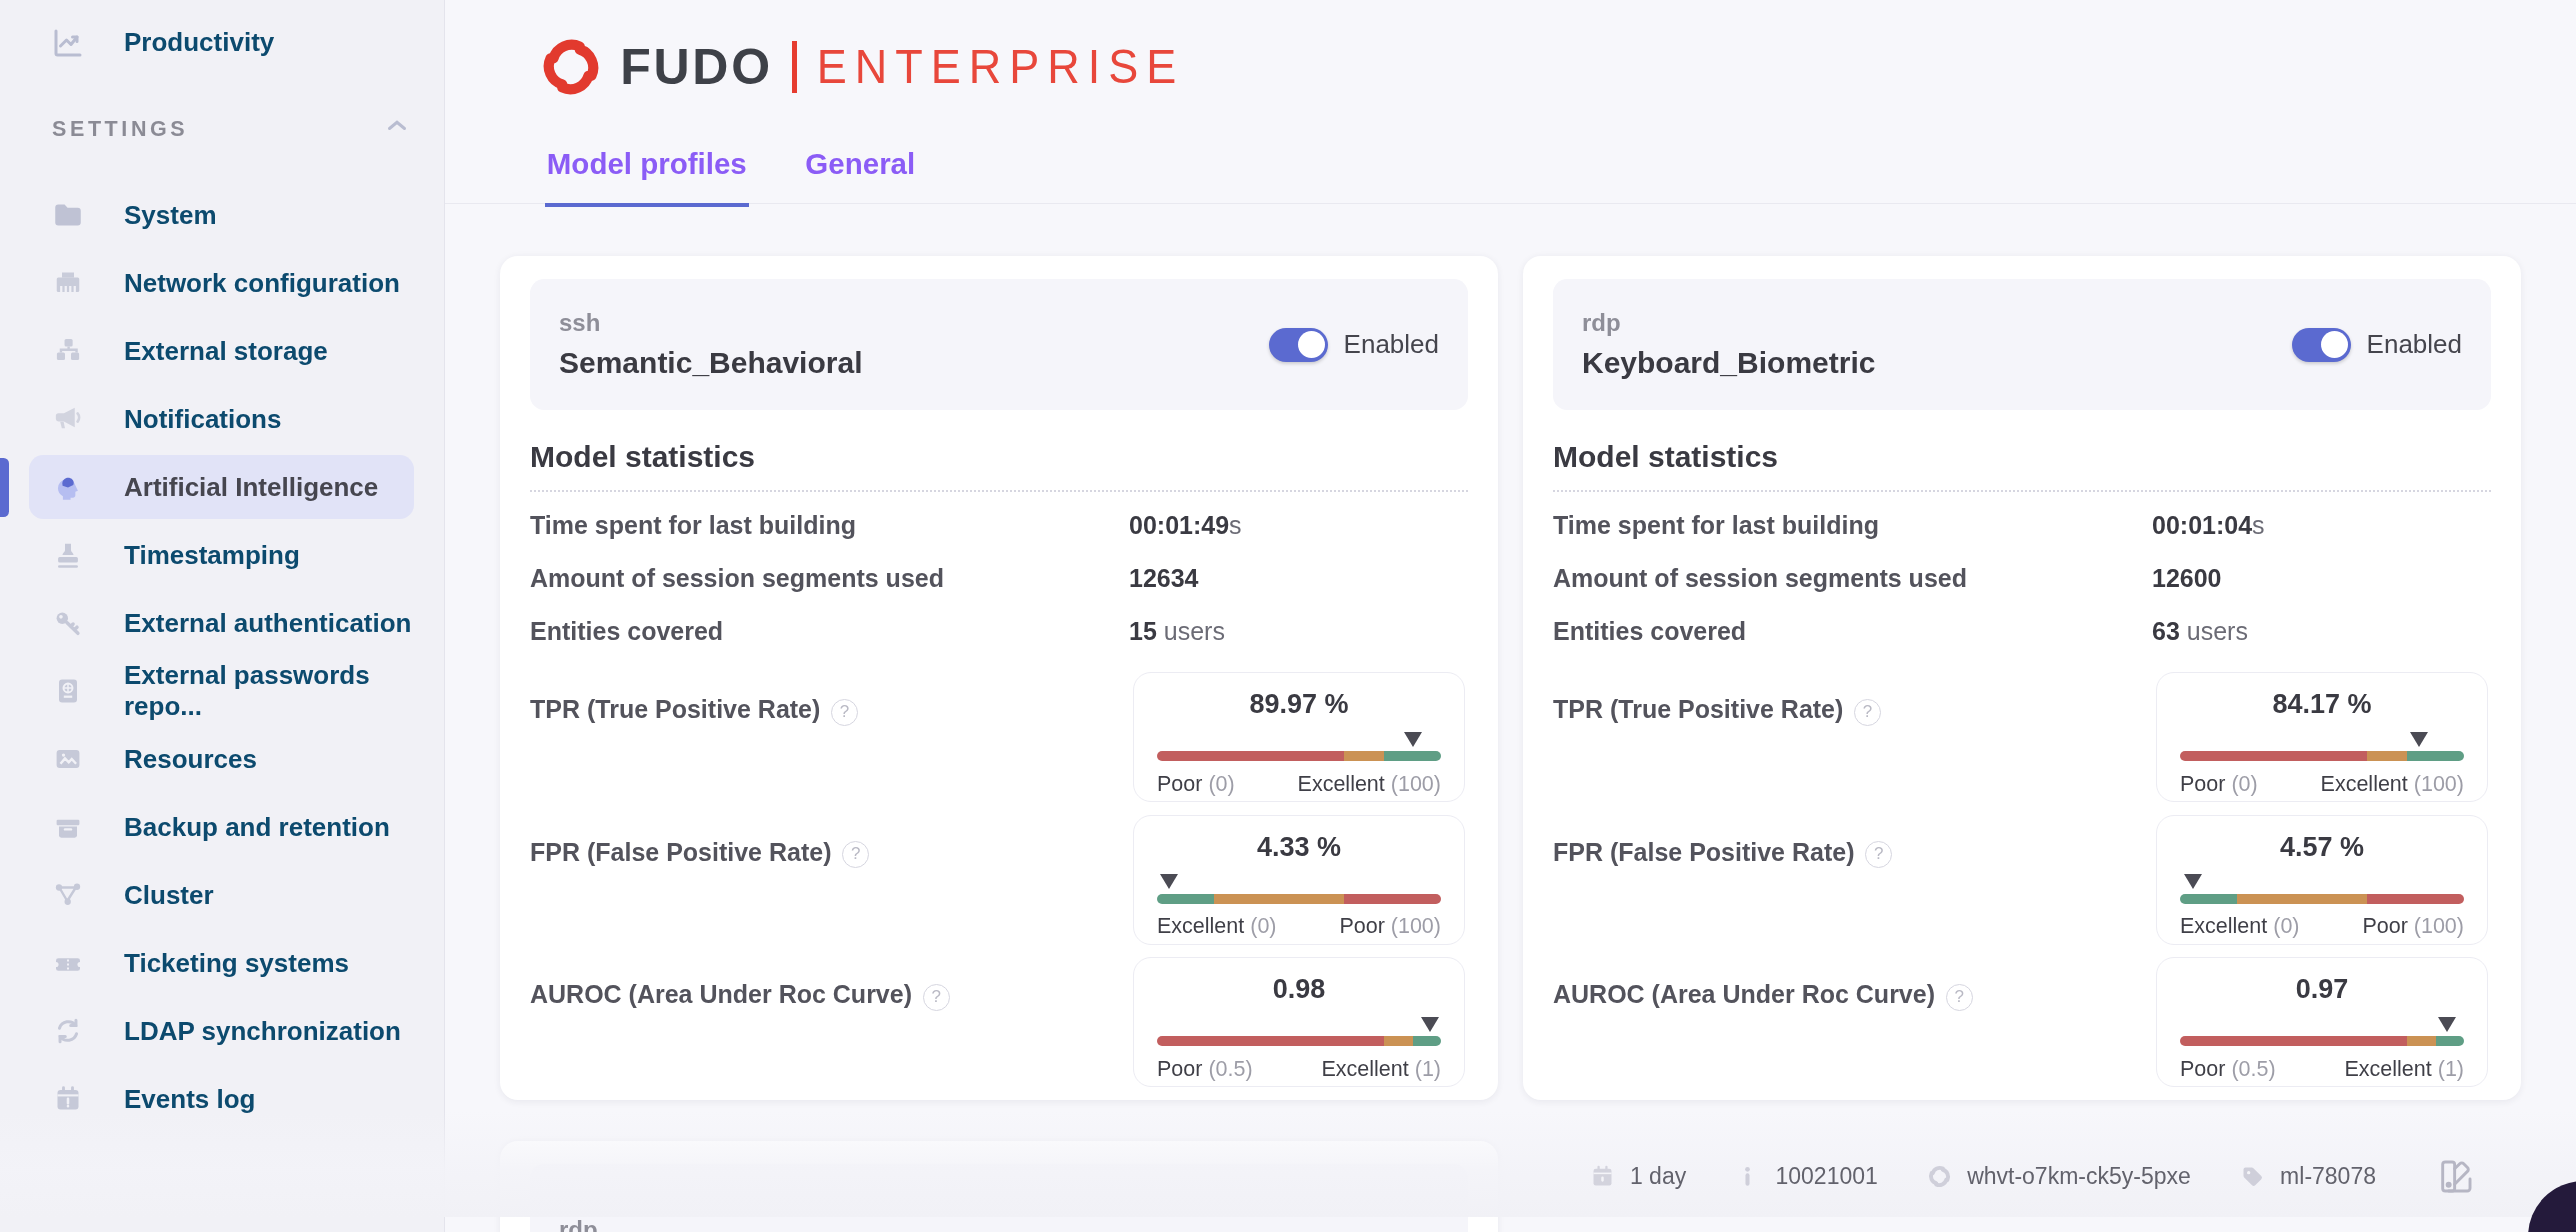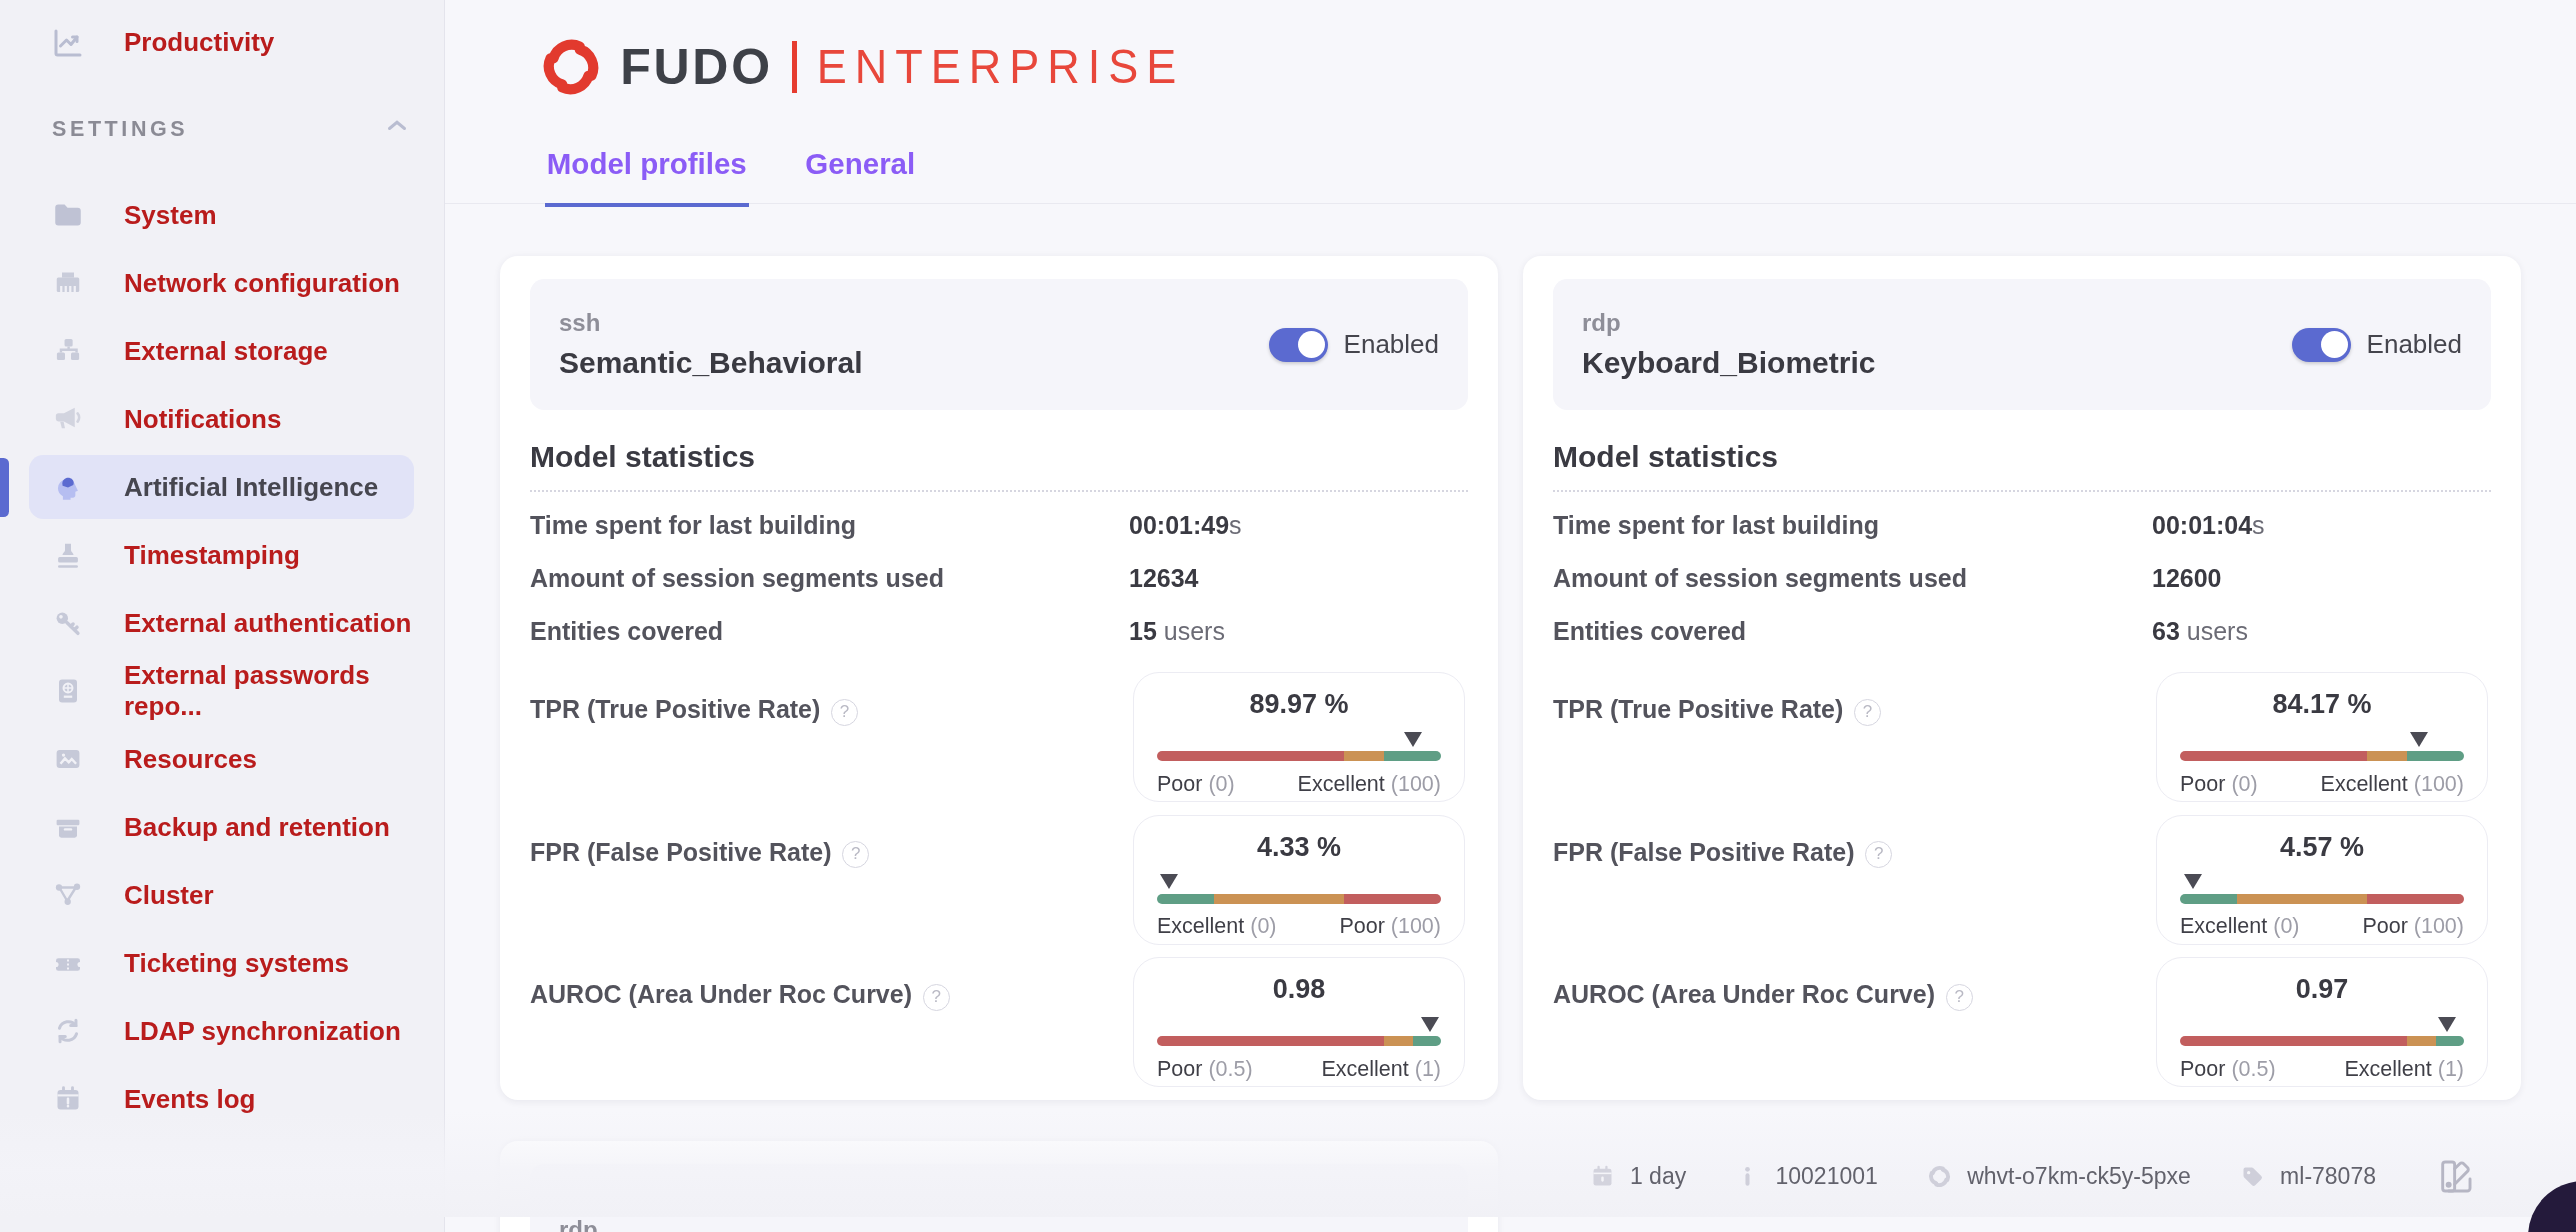--- a/index.html
+++ b/index.html
@@ -4,21 +4,21 @@
 <style>
   * { margin:0; padding:0; box-sizing:border-box; }
   html,body { width:2576px; height:1233px; overflow:hidden;
     font-family:"Liberation Sans","DejaVu Sans",sans-serif; background:#f7f7fb; }
   .app { position:relative; width:2576px; height:1233px; }
 
   
   .sidebar { position:absolute; left:0; top:0; width:445px; height:1233px;
     background:#f1f1f6; border-right:0.9px solid #e4e4ec; }
   .side-row { display:flex; align-items:center; height:68px; padding-left:50px;
-    color:#b91c1c; font-size:26px; font-weight:700; cursor:pointer; position:relative; }
+    color:#0c4a6e; font-size:26px; font-weight:700; cursor:pointer; position:relative; }
   .side-row .ic { width:36px; height:36px; margin-right:38px; flex:0 0 36px; display:flex; align-items:center; }
   .prod-row { position:absolute; top:14.3px; left:0; right:0; height:57px; }
   .settings-row { position:absolute; top:104px; left:0; right:0; height:50px;
     display:flex; align-items:center; padding:0 32px 0 52px;
     color:#8b8b95; font-size:21.5px; font-weight:700; letter-spacing:3.6px; cursor:pointer; }
   .settings-row .spacer { flex:1; }
   .nav-list { position:absolute; top:181px; left:0; right:0; }
   .side-row.selected { color:#46464f; }
   .side-row.selected::before { content:""; position:absolute; left:0; top:4.5px; bottom:4.5px;
     width:9px; background:#5b6ad0; border-radius:0 5.4px 5.4px 0; }
@@ -74,21 +74,21 @@
   .stat-label { font-size:25px; font-weight:700; color:#53535c; }
   .stat-value { font-size:25px; font-weight:700; color:#3a3a42; }
   .stat-unit { font-weight:400; color:#6b6b75; }
 
   .metrics { margin-top:14.3px; }
   .metric-row { display:grid; grid-template-columns:603px 332px; margin-bottom:12.5px; }
   .metric-label { padding-top:23px; font-size:25px; font-weight:700; color:#53535c; }
   .help { display:inline-block; width:27px; height:27px; border:1.8px solid #d6d6e0; border-radius:50%;
     color:#b9b9c4; font-size:17px; font-weight:400; text-align:center; line-height:24px;
     margin-left:10.7px; vertical-align:1.8px; cursor:pointer; }
-  .gauge { border:1.8px solid #ececf3; border-radius:26px; padding:16px 23px 18px 23px; height:130px;
+  .gauge { border:1.8px solid #ececf3; border-radius:18px; padding:16px 23px 18px 23px; height:130px;
     background:#fff; }
   .gauge-value { text-align:center; font-size:27px; font-weight:800; color:#3a3a42; }
   .gbar-wrap { position:relative; height:39px; margin-top:1.8px; }
   .gmarker { position:absolute; bottom:14.3px; width:0; height:0; transform:translateX(-50%);
     border-left:9.8px solid transparent; border-right:9.8px solid transparent;
     border-top:15px solid #4b4b54; }
   .gbar { position:absolute; bottom:0; left:0; right:0; height:9.8px; border-radius:5.4px; }
   .gscale { display:flex; justify-content:space-between; margin-top:10.7px; font-size:21.5px; color:#3f3f47; }
   .gscale .bound { color:#9d9da7; }
 

